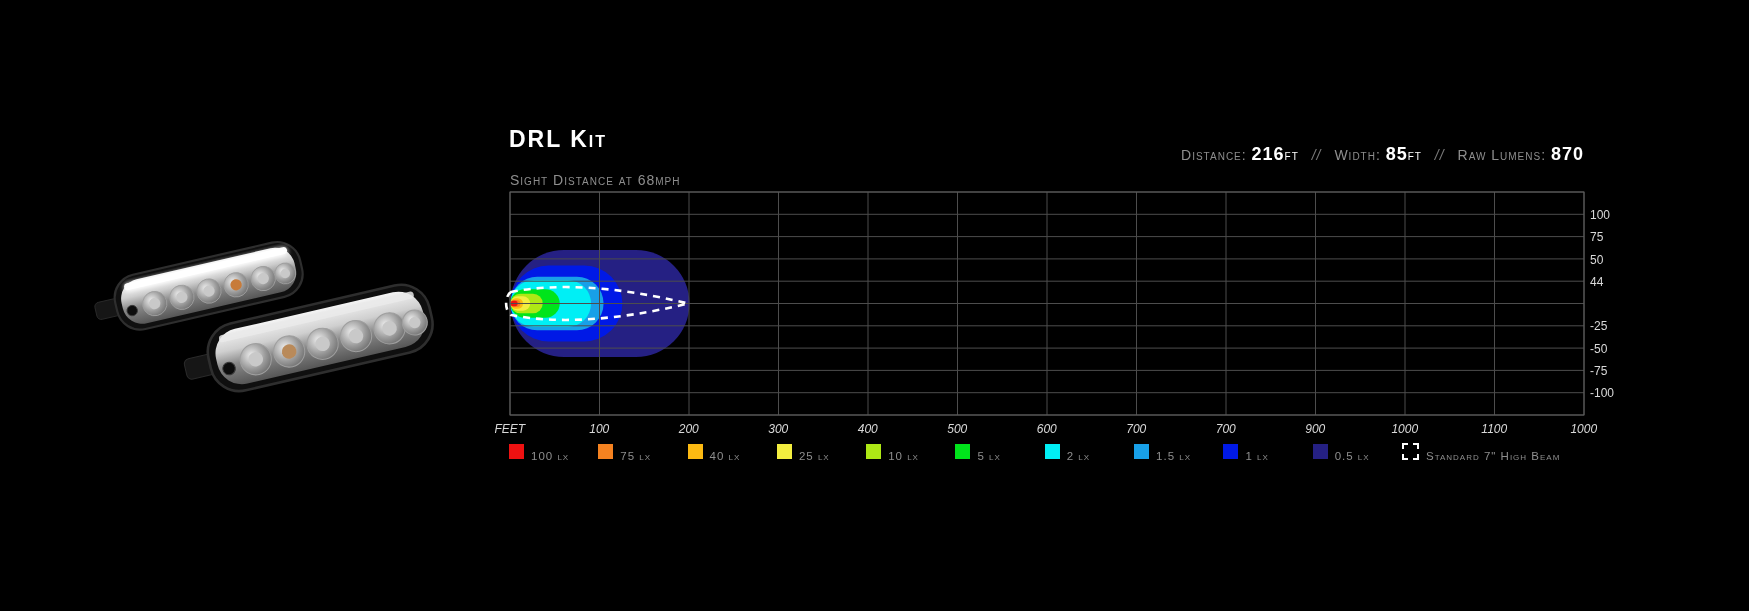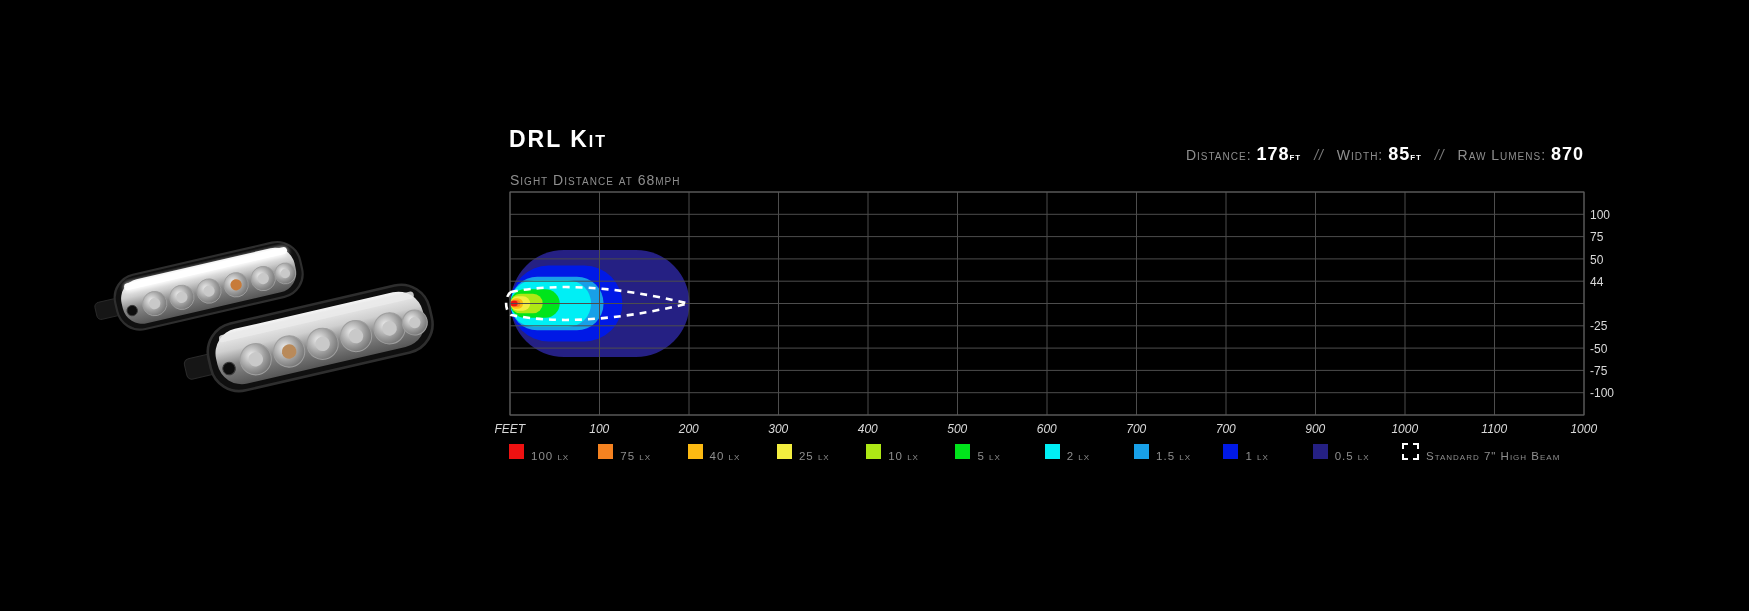--- a/index.html
+++ b/index.html
@@ -6,21 +6,21 @@
   .stage{position:relative;width:1749px;height:462px;background:#000;overflow:hidden;
          font-family:"Liberation Sans",sans-serif;}
   .abs{position:absolute;}
 
   
   .chart-title{left:509px;top:126px;color:#fff;font-size:23px;font-weight:bold;
     font-variant:small-caps;letter-spacing:2px;}
   .stats{right:165px;top:144px;color:#8e8e8e;font-size:14px;font-variant:small-caps;
     letter-spacing:1px;white-space:nowrap;text-align:right;}
   .stats .val{color:#fff;font-size:18px;letter-spacing:1px;font-weight:bold;}
-  .stats .unit{color:#fff;font-size:11px;font-weight:bold;}
+  .stats .unit{color:#fff;font-size:14px;font-weight:normal;}
   .stats .sep{color:#7a7a7a;padding:0 8px;font-style:italic;}
 
   
   .sight-label{left:510px;top:172px;color:#8e8e8e;font-size:14px;
     font-variant:small-caps;letter-spacing:1px;}
   .time-row{left:644px;top:172px;display:flex;}
   .time-row .slot{width:89.5px;text-align:center;color:#8e8e8e;font-size:11.5px;
     font-variant:small-caps;letter-spacing:1px;flex:none;}
   .feet-row{left:465px;top:422px;display:flex;font-style:italic;}
   .feet-row .slot{width:89.5px;text-align:center;color:#d9d9d9;font-size:12px;flex:none;}
@@ -152,21 +152,21 @@
         <line x1="510" x2="1584" y1="415" y2="415" class="grid"></line>
       </g>
     <rect class="frame" x="510" y="192" width="1074" height="223"></rect>
     <path d="M 511 292 C 556 283, 616 286, 688 303.5 C 616 321, 556 324, 511 315 C 504.5 311, 504.5 296, 511 292 Z" fill="none" stroke="#ffffff" stroke-width="2.6" stroke-dasharray="7 6"></path>
   </svg>
 
   <div class="abs chart-title">DRL Kit</div>
 
   <div class="abs stats">
     <span>Distance:</span>
-    <span class="val">178</span><span class="unit">ft</span>
+    <span class="val">216</span><span class="unit">ft</span>
     <span class="sep">//</span>
     <span>Width:</span>
     <span class="val">85</span><span class="unit">ft</span>
     <span class="sep">//</span>
     <span>Raw Lumens:</span>
     <span class="val">870</span>
   </div>
 
   <div class="abs sight-label">Sight Distance at 68mph</div>
 

